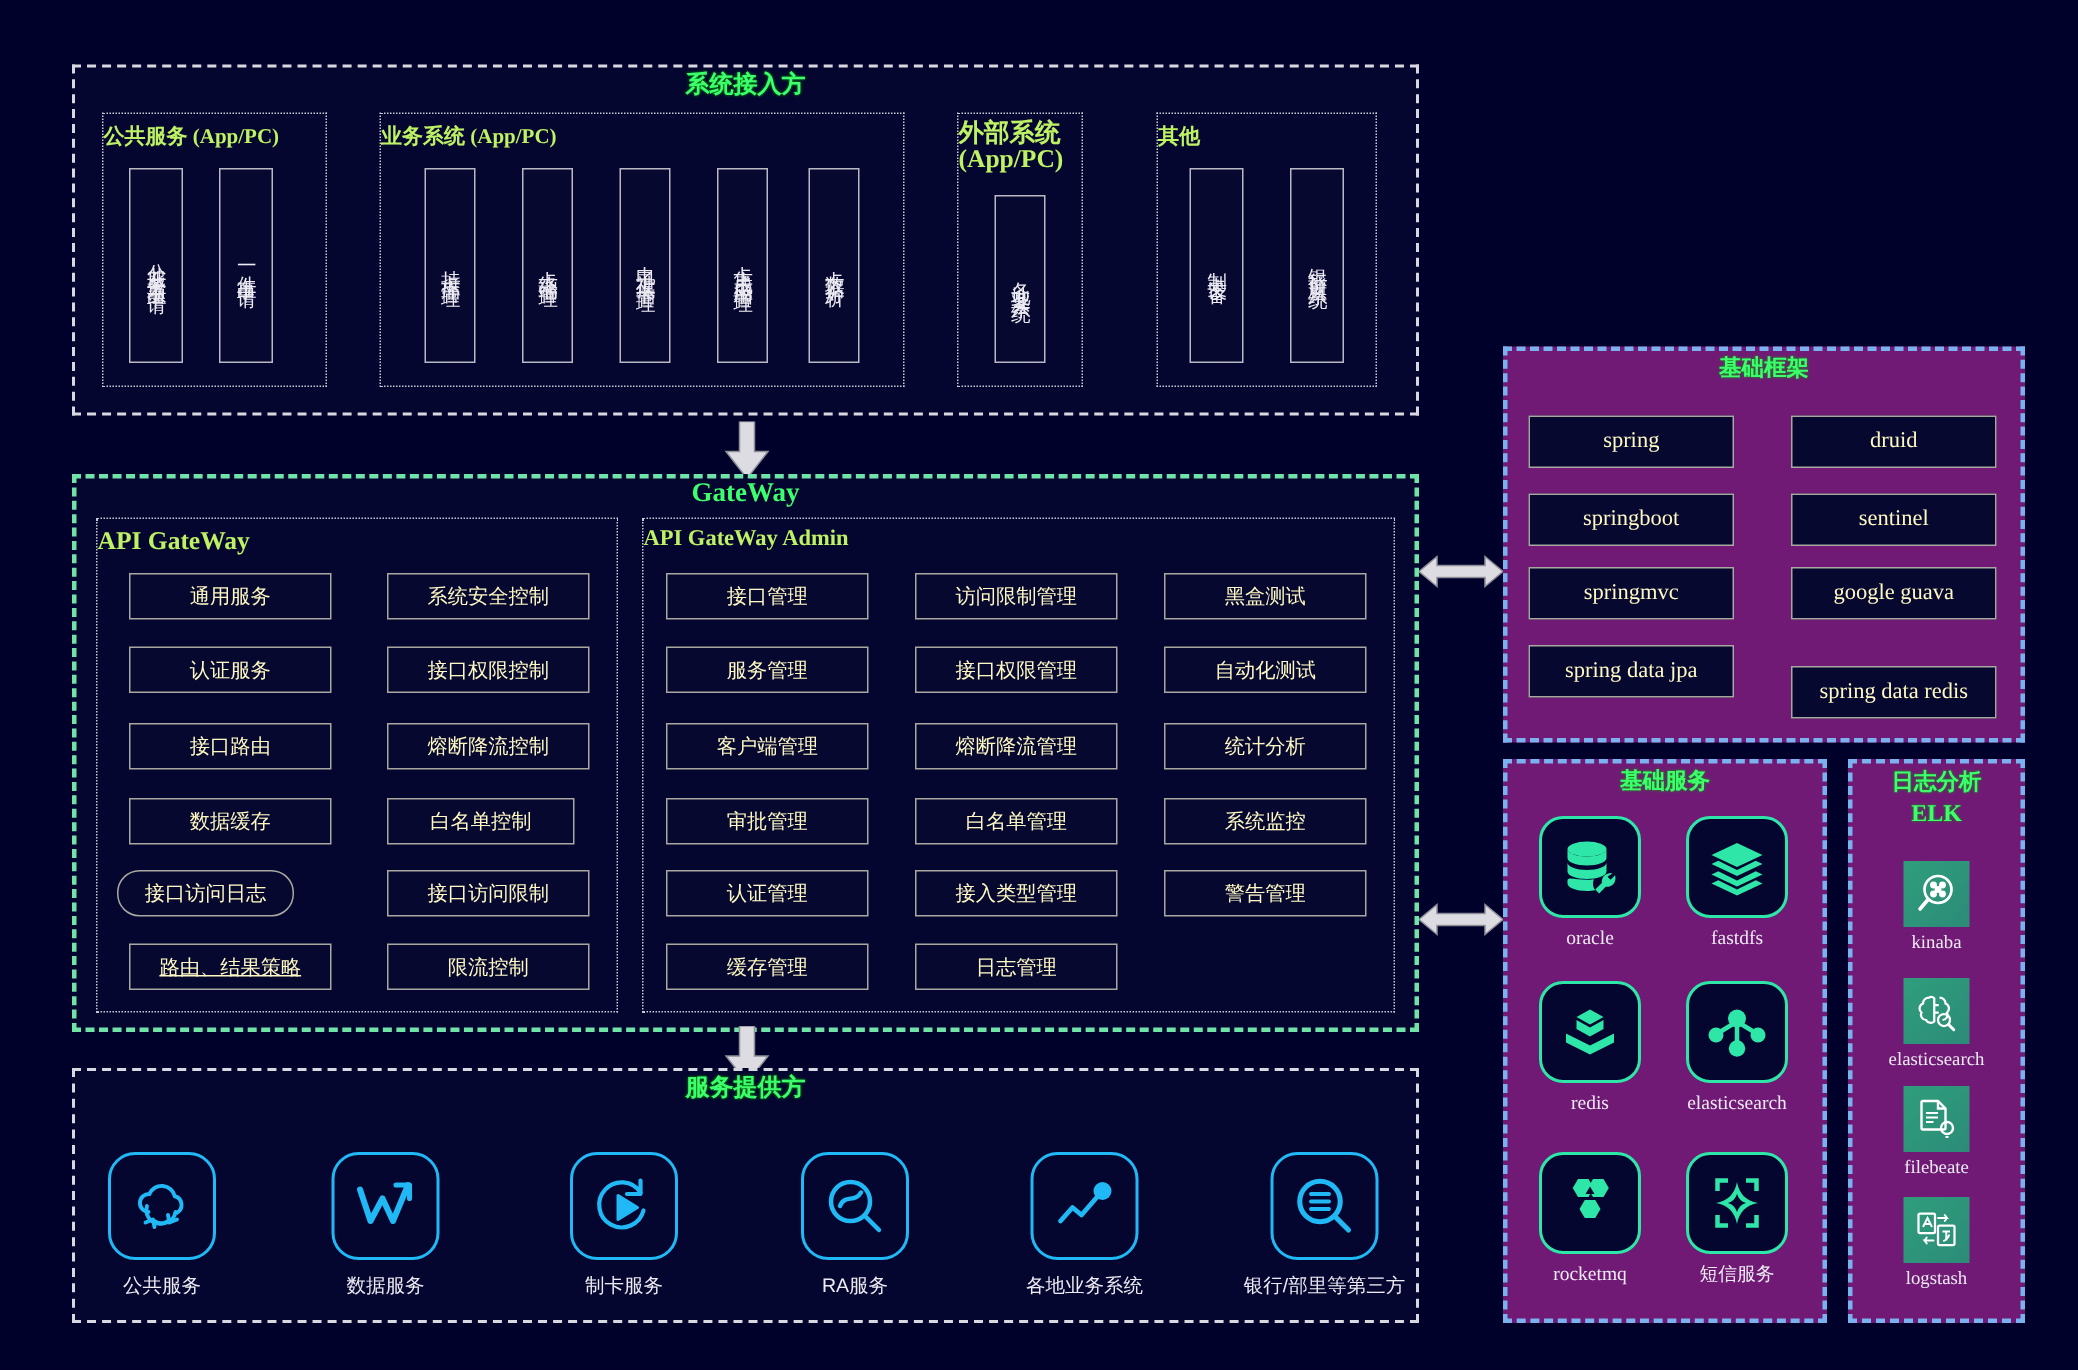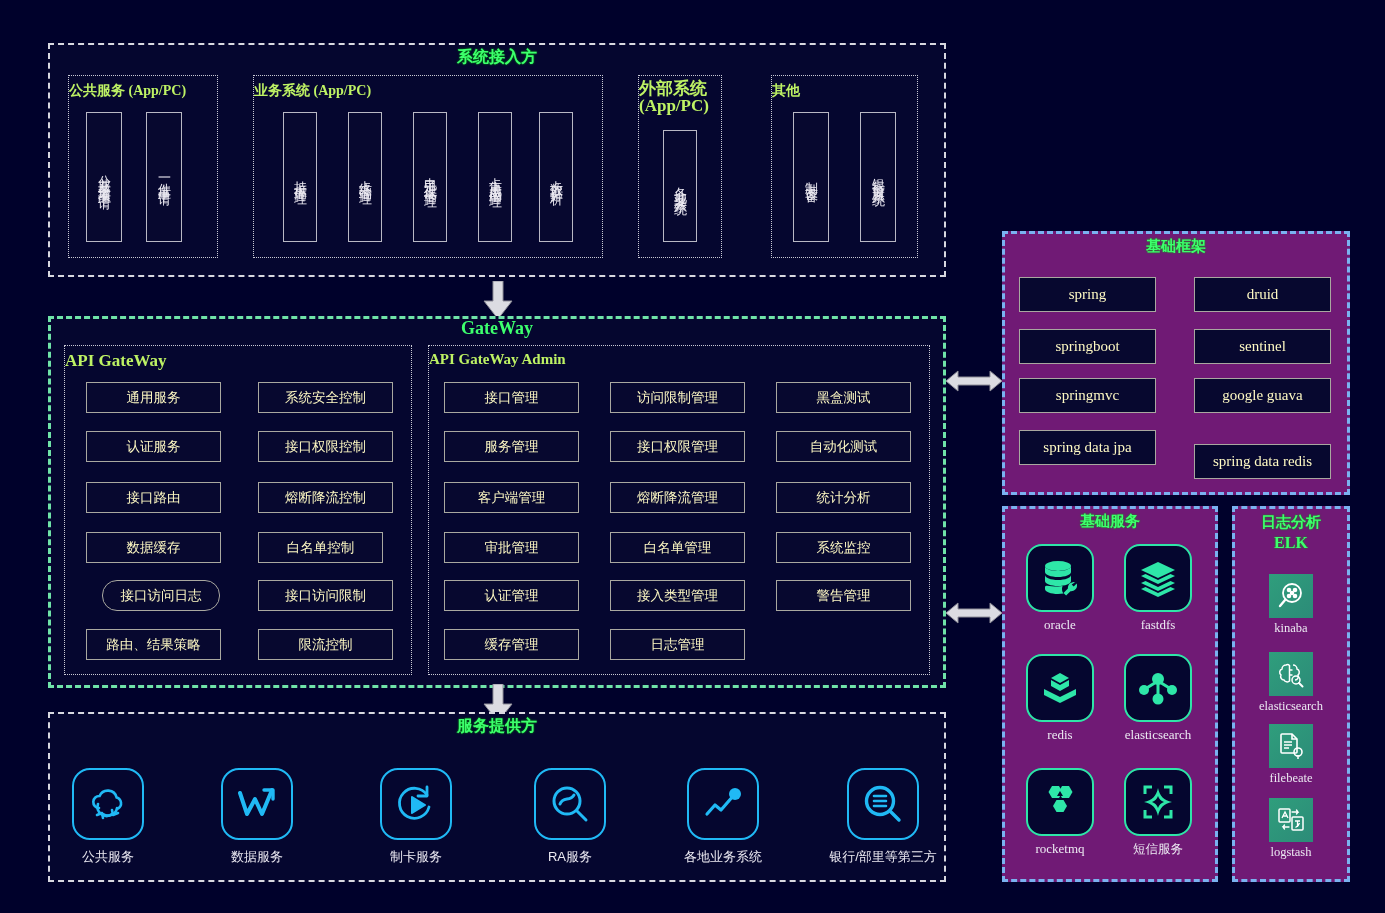--- a/index.html
+++ b/index.html
@@ -127,22 +127,22 @@
 <div class="abs" style="left:48px;top:318px;width:898px;text-align:center;color:#3dff6e;font-weight:bold;font-size:18px;">GateWay</div>
 
 <div class="abs panel-dot" style="left:64px;top:345px;width:348px;height:330px;">
   <div class="panel-title" style="font-size:17px;top:5px;">API GateWay</div>
 </div>
 
 <div class="abs cell" style="left:86px;top:382px;width:135px;height:31px;">通用服务</div>
 <div class="abs cell" style="left:86px;top:431px;width:135px;height:31px;">认证服务</div>
 <div class="abs cell" style="left:86px;top:482px;width:135px;height:31px;">接口路由</div>
 <div class="abs cell" style="left:86px;top:532px;width:135px;height:31px;">数据缓存</div>
-<div class="abs cell" style="left:102px;top:580px;width:118px;height:31px;border-radius:15px;">接口访问日志</div>
-<div class="abs cell" style="left:86px;top:629px;width:135px;height:31px;">路由、结果策略</div>
+<div class="abs cell" style="left:78px;top:580px;width:118px;height:31px;border-radius:15px;">接口访问日志</div>
+<div class="abs cell" style="left:86px;top:629px;width:135px;height:31px;text-decoration:underline;">路由、结果策略</div>
 
 <div class="abs cell" style="left:258px;top:382px;width:135px;height:31px;">系统安全控制</div>
 <div class="abs cell" style="left:258px;top:431px;width:135px;height:31px;">接口权限控制</div>
 <div class="abs cell" style="left:258px;top:482px;width:135px;height:31px;">熔断降流控制</div>
 <div class="abs cell" style="left:258px;top:532px;width:125px;height:31px;">白名单控制</div>
 <div class="abs cell" style="left:258px;top:580px;width:135px;height:31px;">接口访问限制</div>
 <div class="abs cell" style="left:258px;top:629px;width:135px;height:31px;">限流控制</div>
 
 <div class="abs panel-dot" style="left:428px;top:345px;width:502px;height:330px;">
   <div class="panel-title" style="font-size:15px;top:5px;">API GateWay Admin</div>

